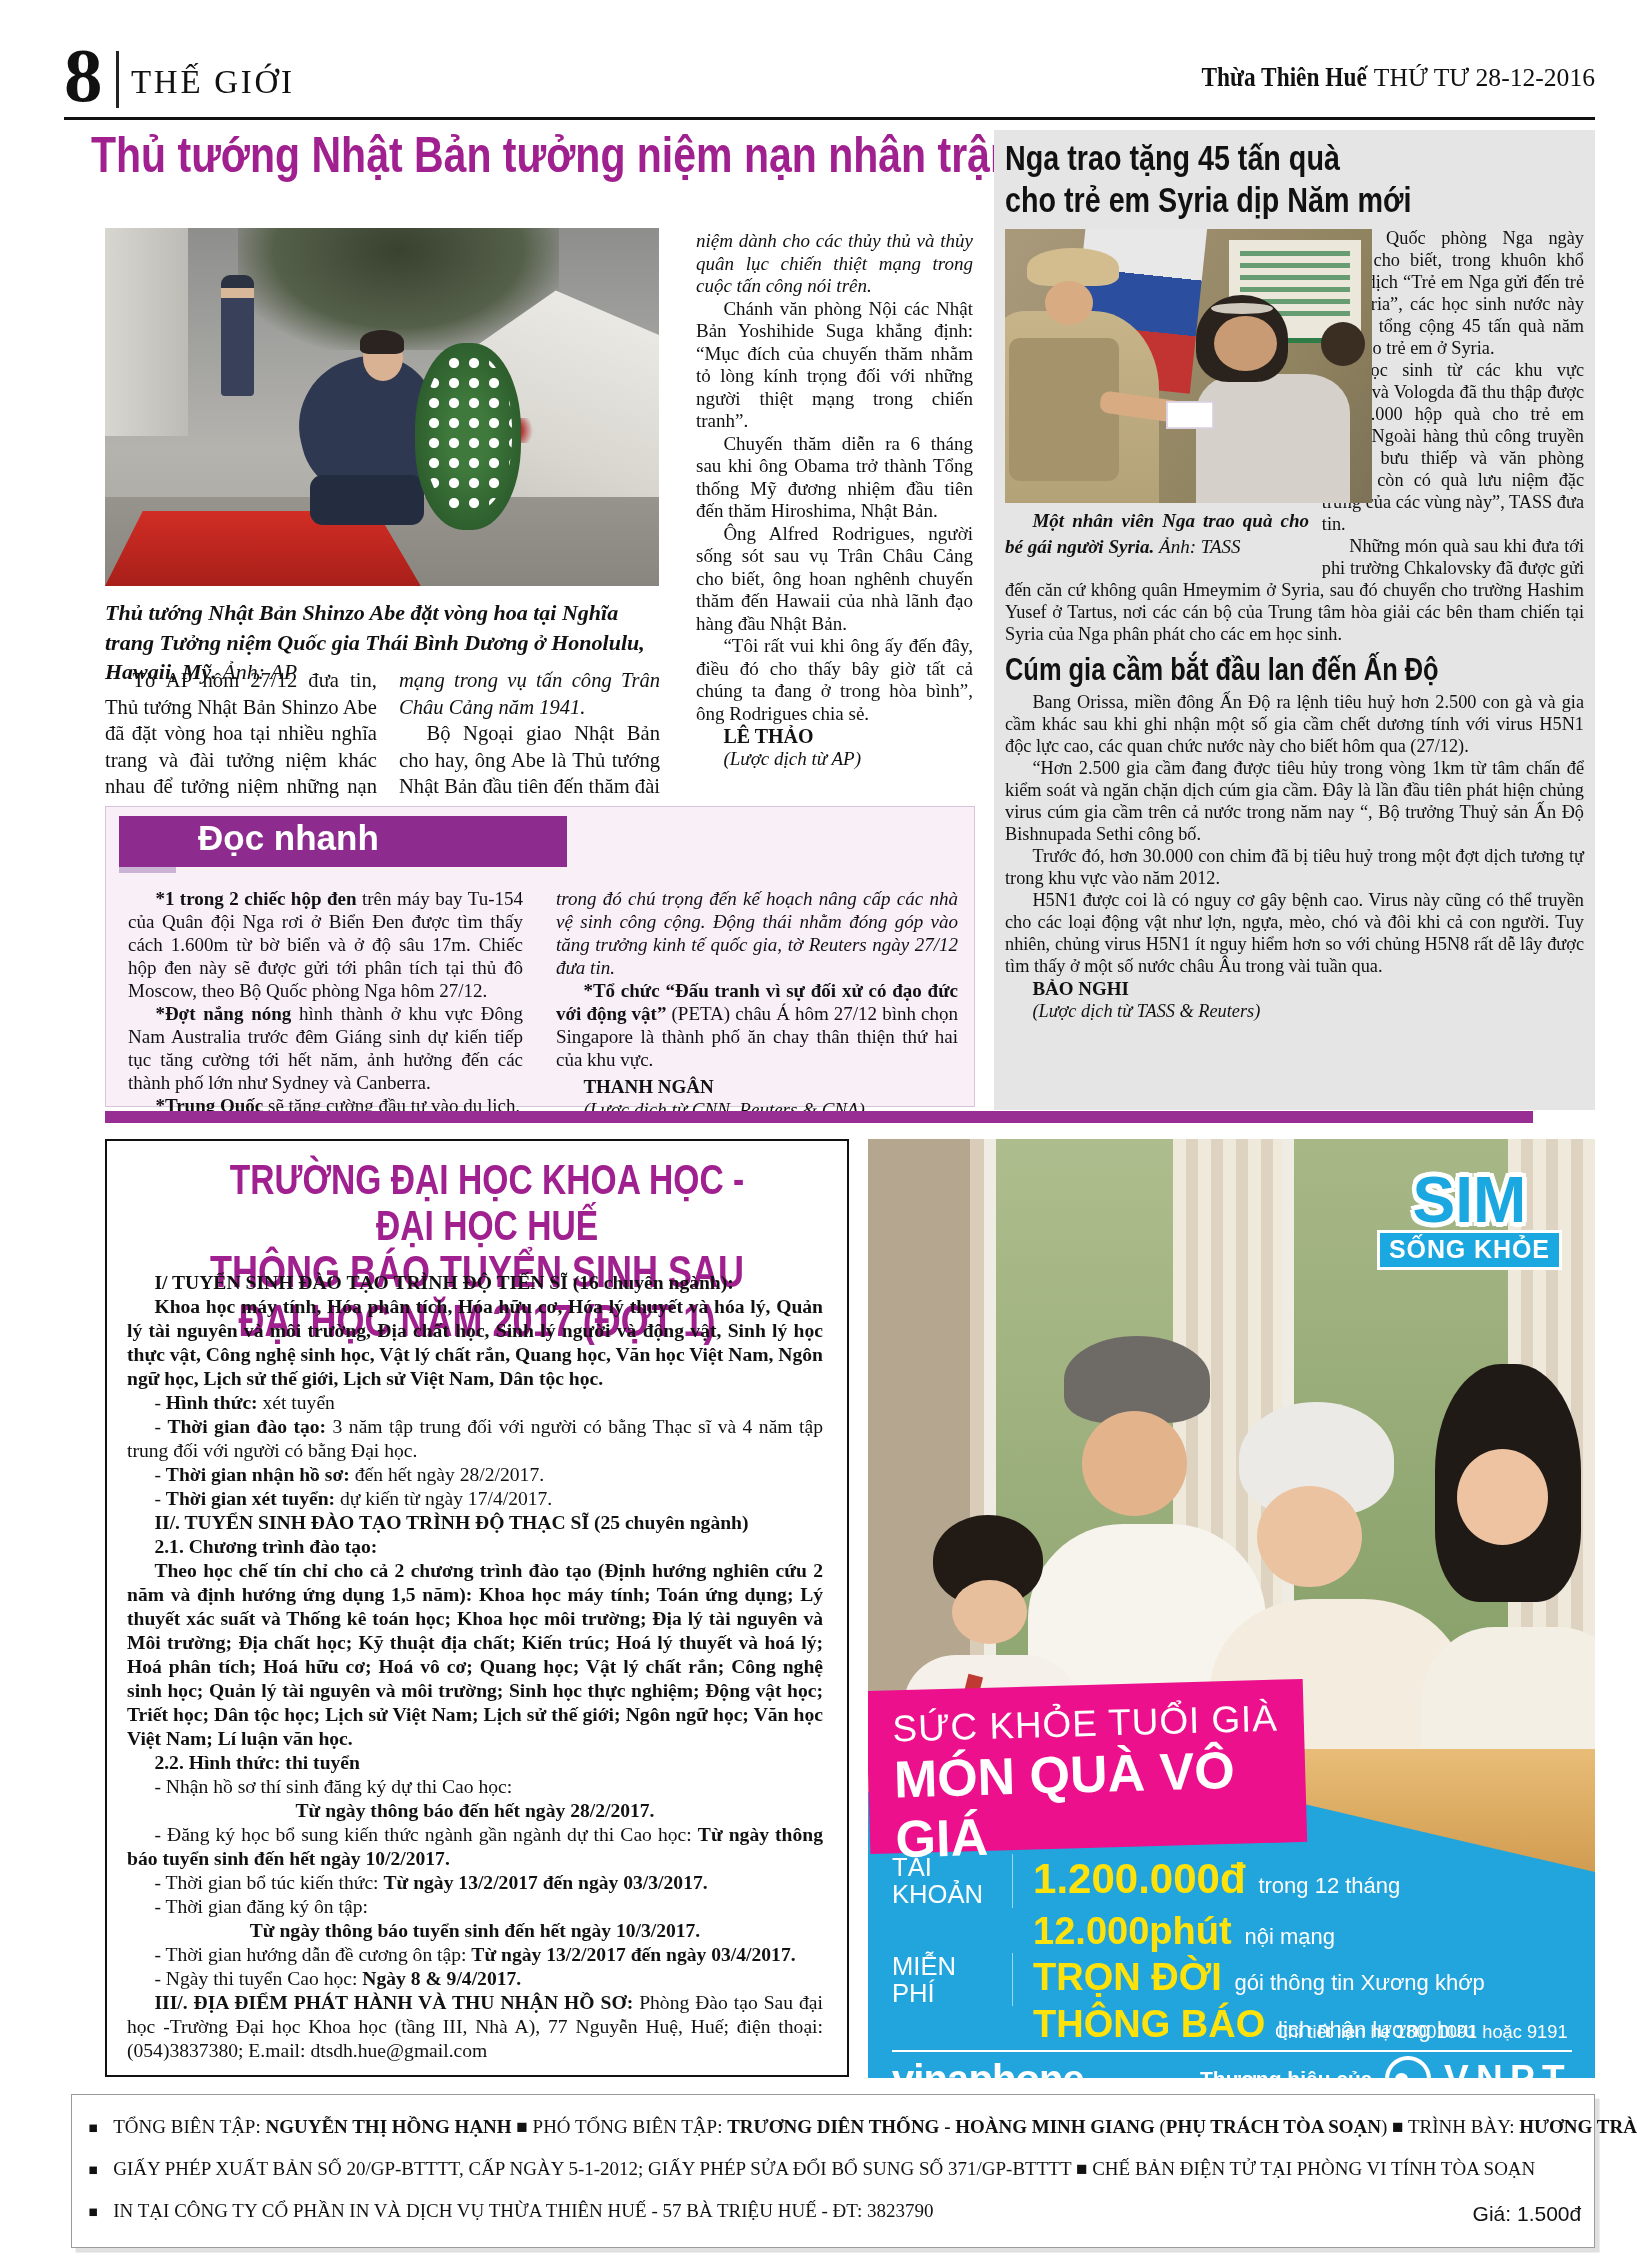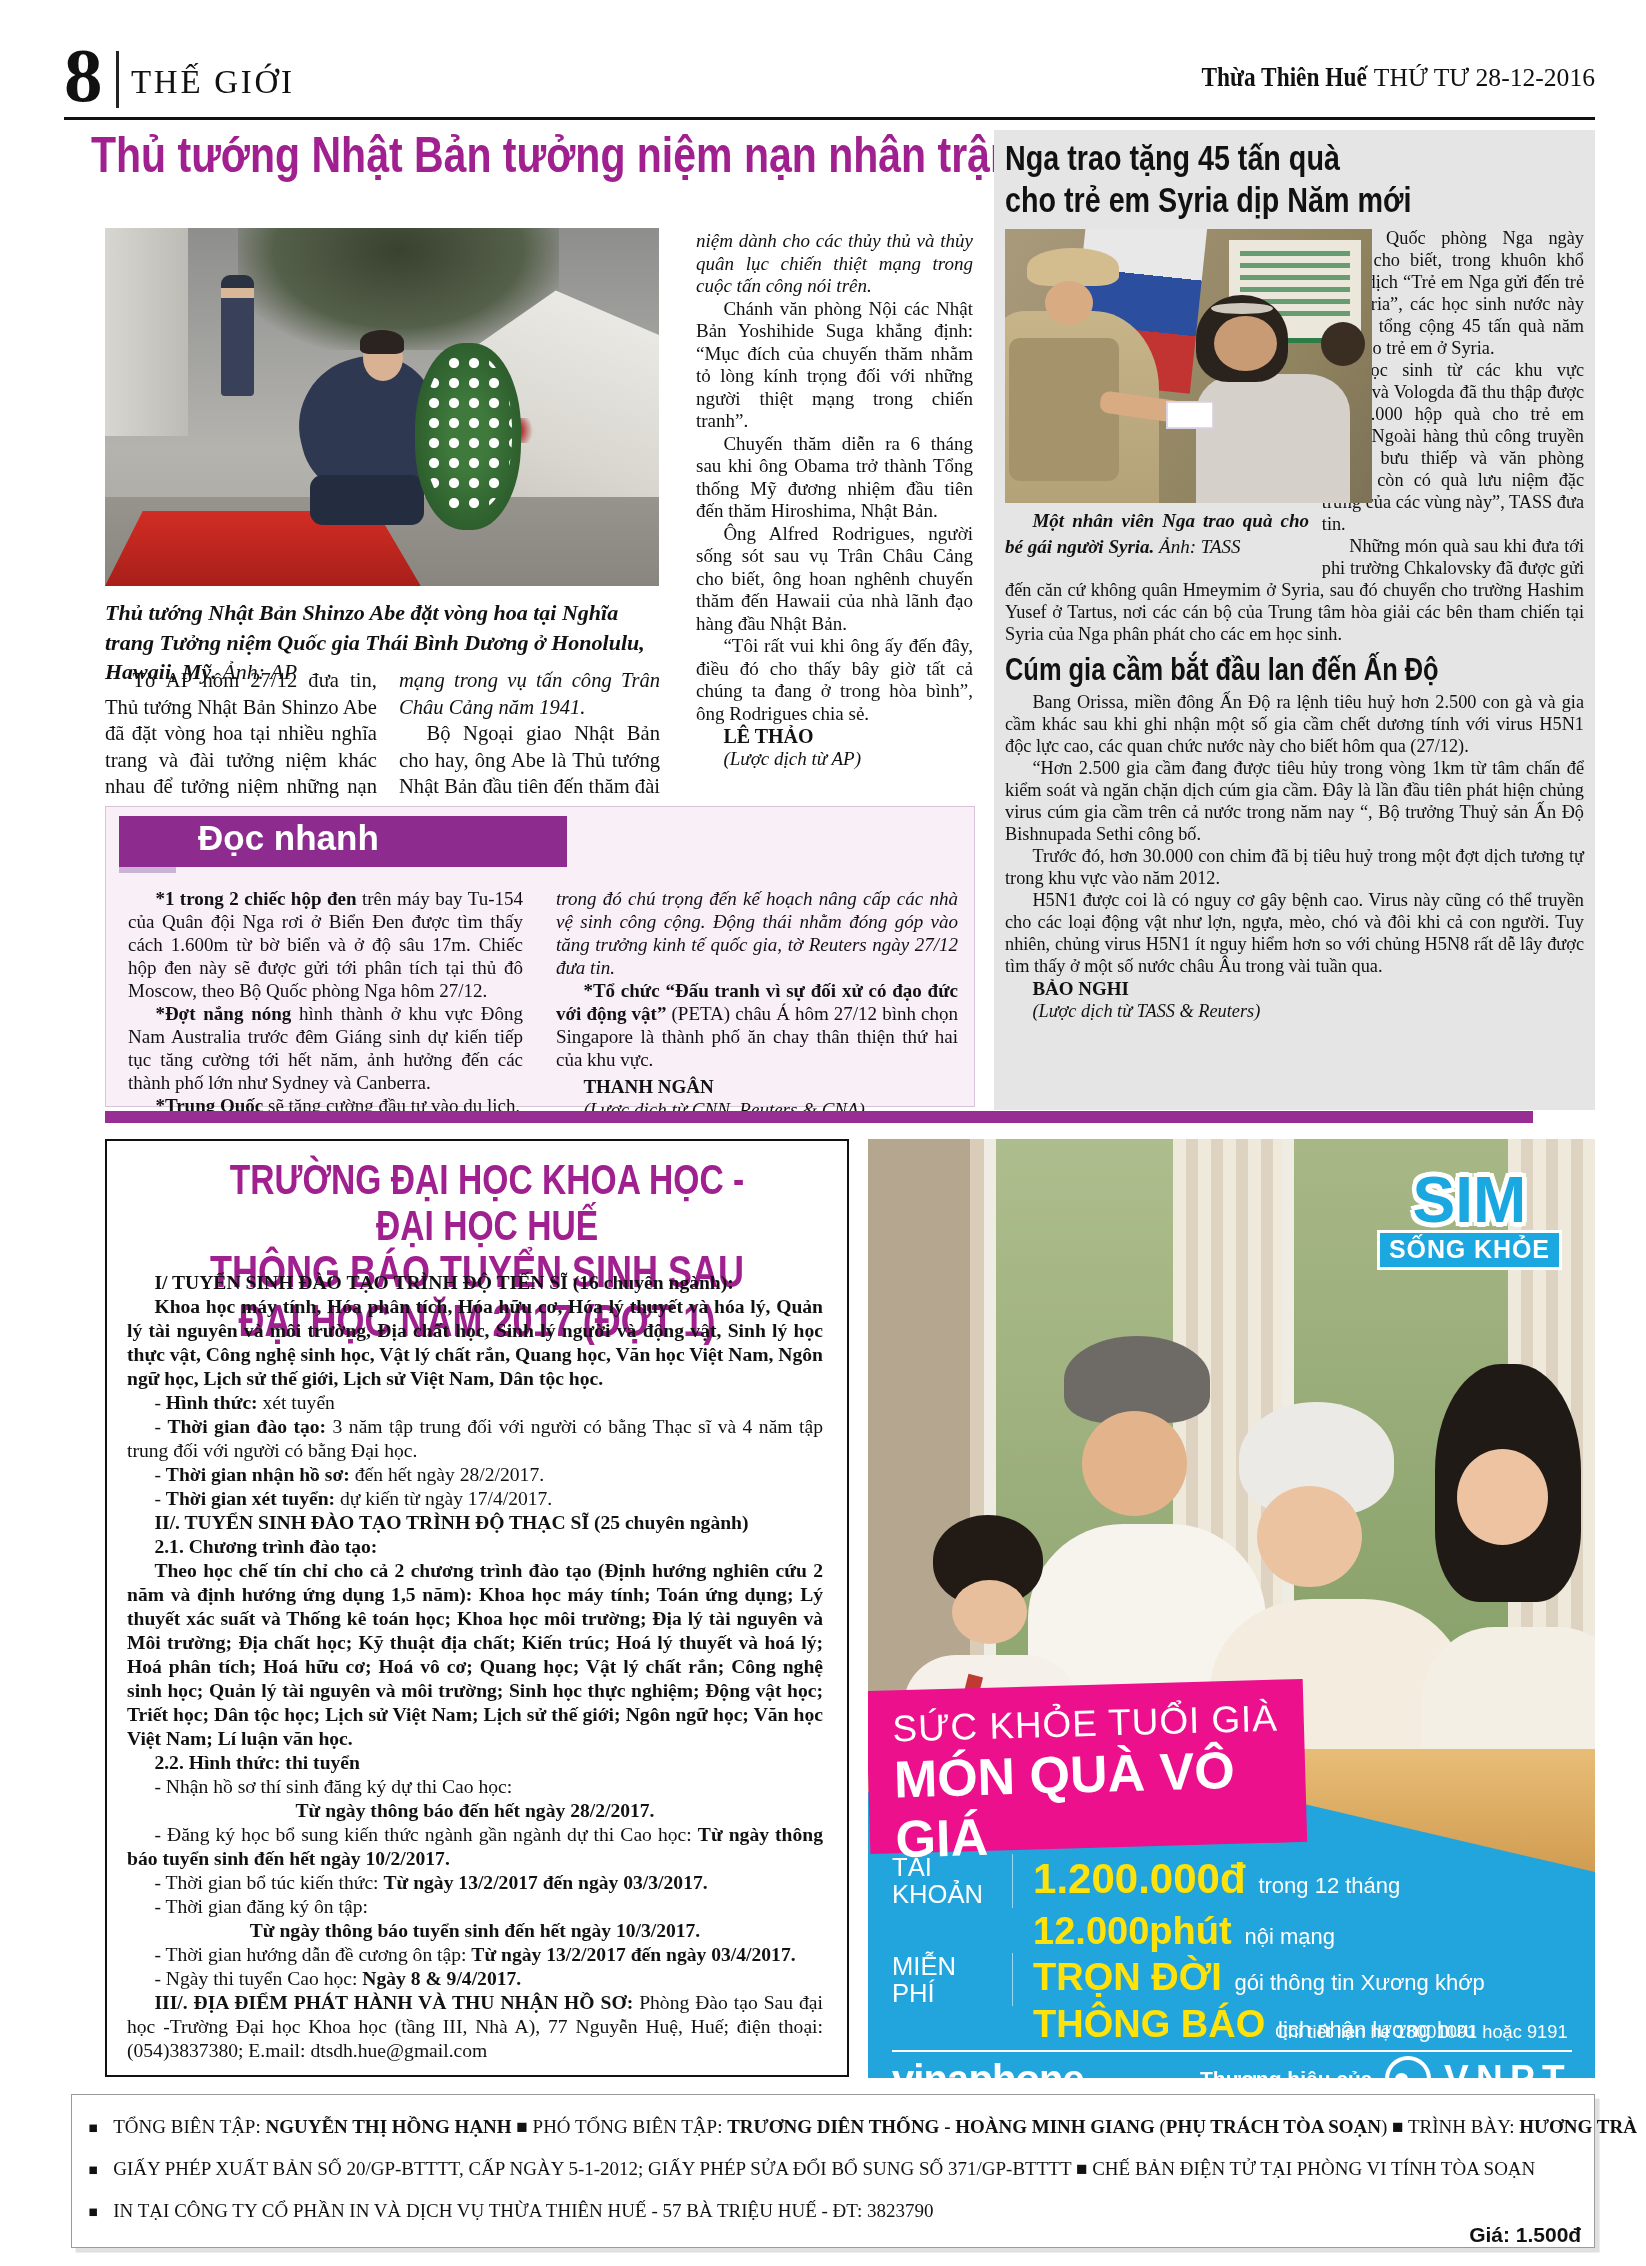--- a/index.html
+++ b/index.html
@@ -178,21 +178,21 @@
   .vnpt-mark::after{content:"";position:absolute;left:5.5px;top:12.8px;width:12.8px;height:12.8px;background:#fff;border-radius:50%;}
   .vnpt-word{font-weight:bold;font-size:37px;letter-spacing:7.3px;}
 
   
   .footer-box{left:71px;top:2094px;width:1522px;height:152px;border:0.9px solid #9a9a9a;background:#fff;
     box-shadow:4.6px 4.6px 0 rgba(0,0,0,.12);}
   .f-lines{position:absolute;left:16.4px;top:11px;width:1462px;font-size:19px;line-height:41px;
     font-family:"Liberation Serif",serif;}
   .f-lines p{margin:0;white-space:nowrap;}
   .f-lines p::before{content:"■\2003";font-size:15.5px;}
-  .f-price{position:absolute;right:12.8px;bottom:0;font-weight:bold;font-size:21px;font-family:"Liberation Sans",sans-serif;margin-left:47px;}
+  .f-price{position:absolute;right:12.8px;bottom:21px;font-weight:normal;font-size:21px;font-family:"Liberation Sans",sans-serif;margin-left:47px;}
 </style>
 </head>
 <body>
 
 <div class="page">
 
   <div class="abs pagenum">8</div>
   <div class="abs hdr-vrule"></div>
   <div class="abs section-title">THẾ GIỚI</div>
   <div class="abs masthead">

